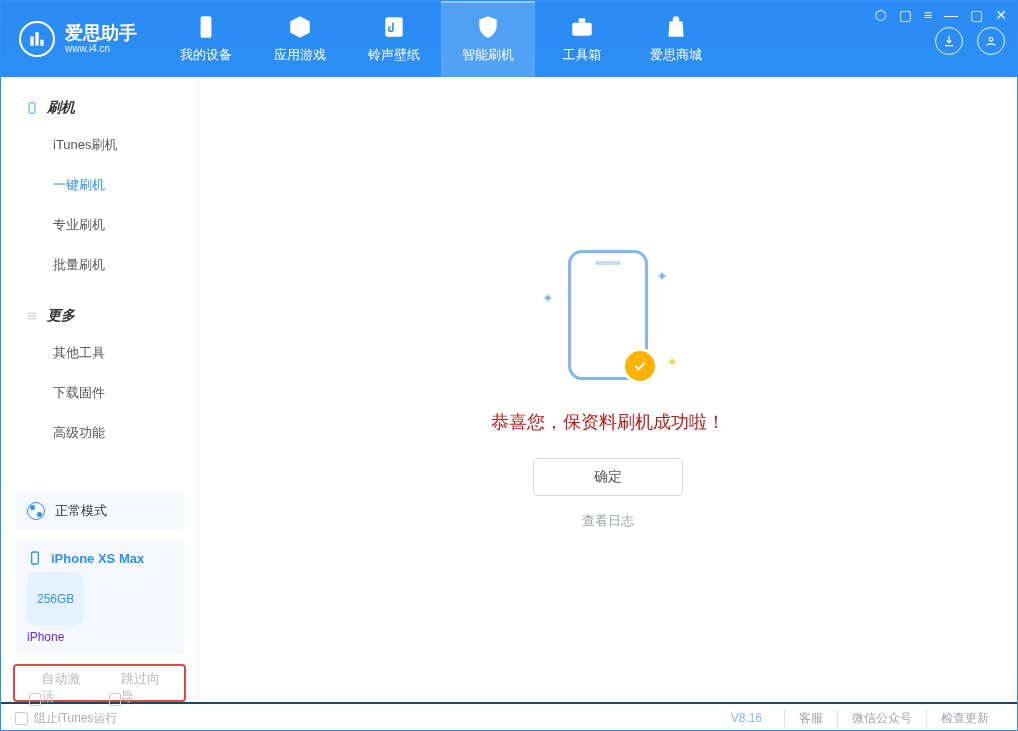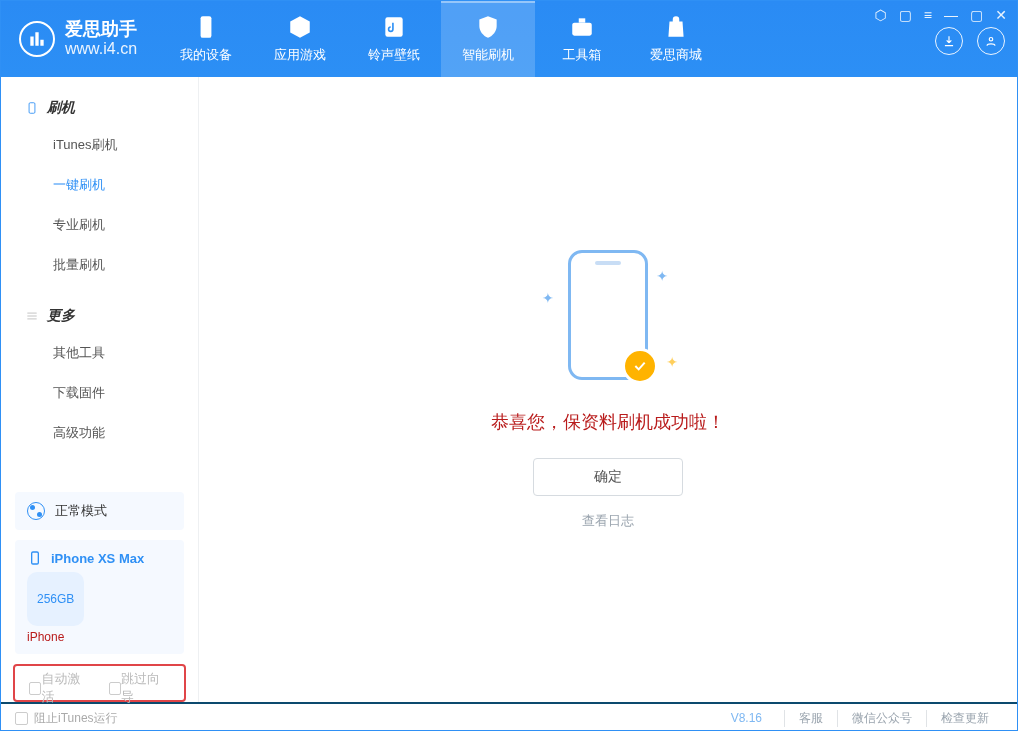--- a/index.html
+++ b/index.html
@@ -4,21 +4,21 @@
 <style>
 * { margin: 0; padding: 0; box-sizing: border-box; font-family: "Microsoft YaHei", "PingFang SC", sans-serif; }
 body { background: #fff; width: 1018px; height: 731px; border: 1px solid #2f90f5; overflow: hidden; position: relative; }
 
 
 .titlebar { height: 76px; background: linear-gradient(#2a8bf4,#2c8ff5); color: #fff; display: flex; align-items: center; }
 .logo-box { display: flex; align-items: center; gap: 10px; padding: 0 22px 0 18px; }
 .logo-circle { width: 36px; height: 36px; border: 2px solid #fff; border-radius: 50%; display: flex; align-items: center; justify-content: center; }
 .logo-circle svg { width: 20px; height: 20px; fill: #fff; }
 .logo-text1 { font-size: 18px; font-weight: 600; line-height: 1.1; }
-.logo-text2 { font-size: 16px; opacity: .9; }
+.logo-text2 { font-size: 10px; opacity: .9; }
 
 .nav { display: flex; align-items: stretch; height: 100%; }
 .nav-item { width: 94px; display: flex; flex-direction: column; align-items: center; justify-content: center; gap: 6px; cursor: pointer; font-size: 13px; }
 .nav-item.active { background: rgba(255,255,255,0.18); box-shadow: inset 0 2px 0 rgba(255,255,255,.4); }
 .nav-icon { width: 26px; height: 26px; fill: #fff; }
 
 .win-icons-top { position: absolute; top: 6px; right: 10px; display: flex; gap: 12px; color: #fff; opacity: .9; }
 .win-icons-top span { cursor: pointer; font-size: 14px; display: flex; align-items: center; }
 .win-icons-bot { position: absolute; top: 26px; right: 12px; display: flex; gap: 14px; color: #fff; }
 .circle-btn { width: 28px; height: 28px; border: 1.5px solid rgba(255,255,255,.9); border-radius: 50%; display: flex; align-items: center; justify-content: center; cursor: pointer; }
@@ -36,24 +36,24 @@
 
 .mode-box, .device-box { margin: 0 14px 10px 14px; background: #f5f9ff; border-radius: 4px; padding: 10px 12px; font-size: 13px; color: #333; }
 .mode-box { display: flex; align-items: center; gap: 10px; }
 .mode-box .dot { width: 18px; height: 18px; border: 1.5px solid #2f90f5; border-radius: 50%; position: relative; }
 .mode-box .dot::before, .mode-box .dot::after { content:""; position:absolute; width:5px; height:5px; border-radius:50%; background:#2f90f5; }
 .mode-box .dot::before { top:2px; left:2px; }
 .mode-box .dot::after { bottom:2px; right:2px; }
 
 .device-box .dev-row1 { display:flex; align-items:center; gap:8px; color:#2f90f5; font-weight:600; }
 .device-box .dev-cap { display:inline-block; margin-top:6px; padding:20px 10px; background:#e6f1ff; color:#2f90f5; border-radius:10px; font-size:12px; }
-.device-box .dev-type { margin-top:4px; color:#b91c1c; font-size:12px; }
+.device-box .dev-type { margin-top:4px; color:#6d28d9; font-size:12px; }
 
 .opt-row { padding: 10px 14px 0 14px; display:flex; gap:18px; border:2px solid #e04548; margin: 0 12px; border-radius:4px; height:38px; align-items:center; color:#bbb; font-size:13px; }
-.opt-row label { display:flex; align-items:center; }
+.opt-row label { display:flex; align-items:flex-end; }
 .chk { width:13px; height:13px; border:1px solid #ccc; border-radius:2px; }
 
 
 .content { flex:1; display:flex; flex-direction:column; align-items:center; justify-content:center; }
 .phone-wrap { position:relative; margin-bottom:30px; }
 .phone { width:80px; height:130px; border:3px solid #7fb8f2; border-radius:14px; background:#fff; position:relative; }
 .phone::before { content:""; position:absolute; top:8px; left:50%; transform:translateX(-50%); width:26px; height:4px; background:#c8ddf5; border-radius:3px; }
 .badge { position:absolute; right:-10px; bottom:-4px; width:36px; height:36px; background:#ffb300; border-radius:50%; display:flex; align-items:center; justify-content:center; border:3px solid #fff; }
 .badge svg { width:16px; height:16px; fill:none; stroke:#fff; stroke-width:3; }
 .spark { position:absolute; color:#7fb8f2; font-size:14px; }

